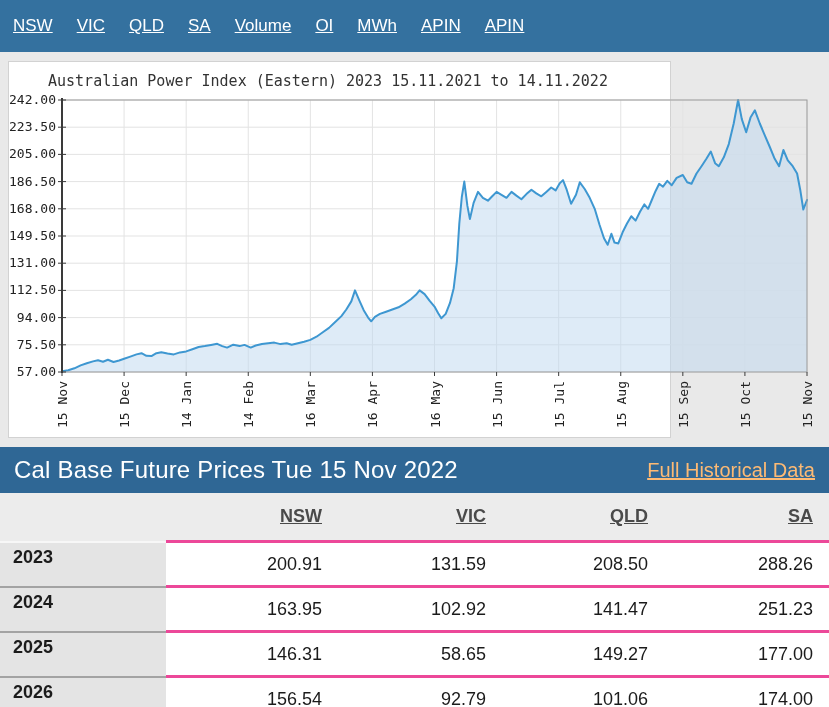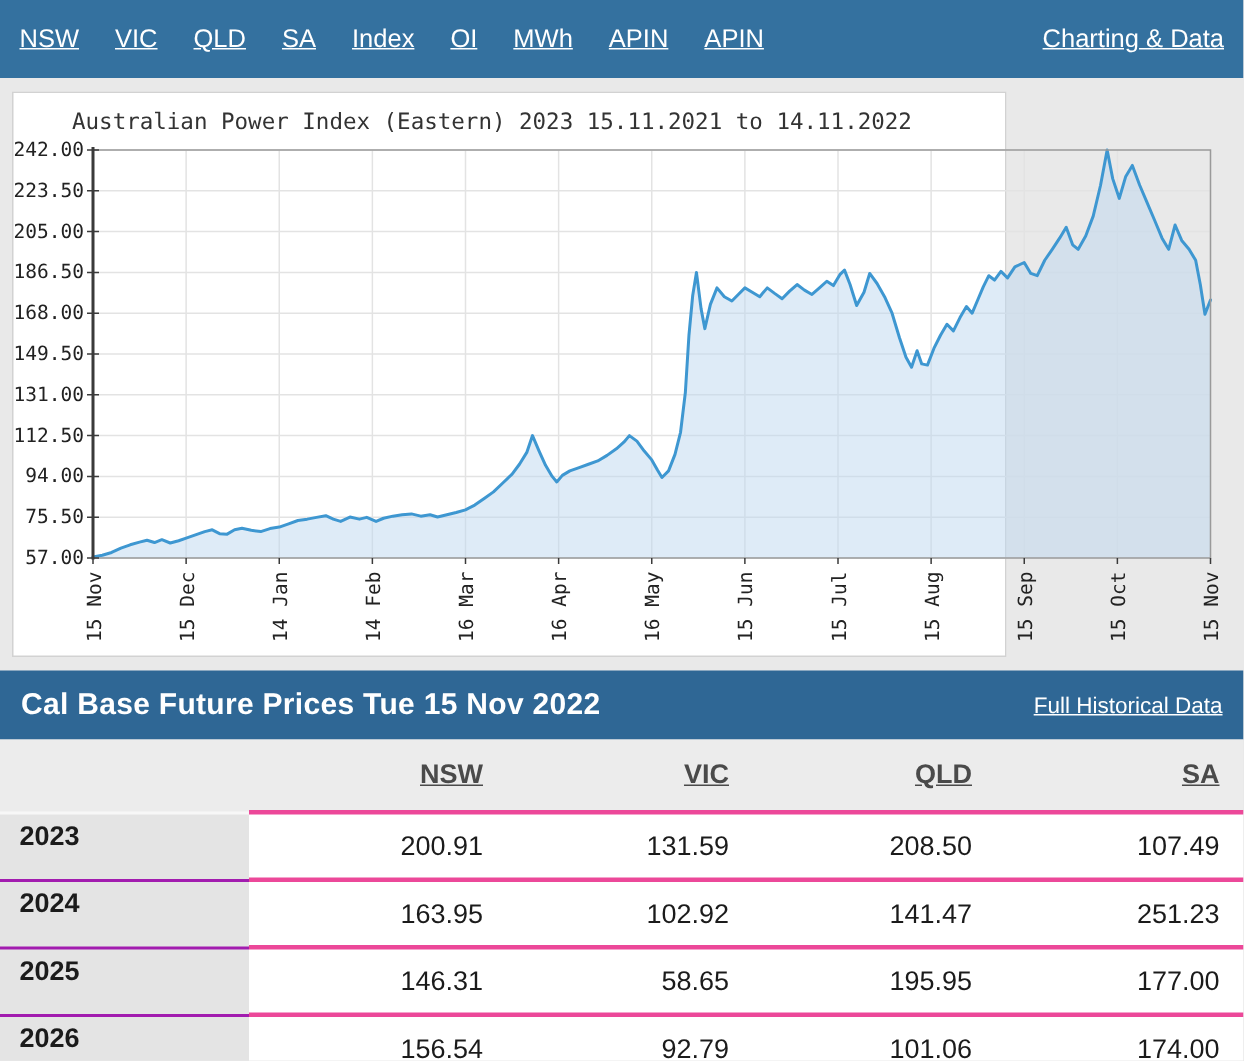--- a/index.html
+++ b/index.html
@@ -24,61 +24,60 @@
   .charting{margin-left:auto;}
   .chart-panel{
     margin:9px 8px;width:663px;height:377px;background:#ffffff;
     border:1px solid #d2d2d2;box-sizing:border-box;
   }
   .chart-panel svg{display:block;}
   .table-bar{
     height:46px;background:var(--table-bar);
     display:flex;align-items:center;padding:0 14px;box-sizing:border-box;
   }
-  .table-title{color:#ffffff;font-size:20px;font-weight:bold;flex:1;letter-spacing:.2px;}
-  .hist-link{color:#ffffff;font-size:15px;text-decoration:underline;cursor:pointer;}
+  .table-title{color:#ffffff;font-size:24px;font-weight:normal;flex:1;letter-spacing:.2px;}
+  .hist-link{color:#fdba74;font-size:20px;text-decoration:underline;cursor:pointer;}
   table.futures-table{
     width:829px;border-collapse:collapse;table-layout:fixed;
     font-size:18px;color:#1b1b1b;
   }
   table.futures-table thead th{
     background:#ececec;height:47px;text-align:right;padding:0 16px 0 0;
     font-weight:bold;border-bottom:2px solid #f7f7f7;
   }
   table.futures-table thead th.corner{background:#ececec;}
   table.futures-table thead a{
     color:#4a4a4a;font-weight:bold;text-decoration:underline;cursor:pointer;
   }
   table.futures-table tbody td{
     background:#ffffff;height:42px;text-align:right;padding:0 16px 0 0;
     border-top:3px solid #ec4899;
   }
   table.futures-table tbody th{
     background:#e4e4e4;text-align:left;padding:0 0 13px 13px;
-    font-weight:bold;border-top:2px solid #a21caf;
+    font-weight:bold;border-top:2px solid #a3a3a3;
   }
 </style>
 </head>
 <body>
 
 <div class="page">
 
   <div class="navbar">
     <nav class="nav-links">
         <a href="#" class="nav-link">NSW</a>
         <a href="#" class="nav-link">VIC</a>
         <a href="#" class="nav-link">QLD</a>
         <a href="#" class="nav-link">SA</a>
-        <a href="#" class="nav-link">Index</a>
+        <a href="#" class="nav-link">Volume</a>
         <a href="#" class="nav-link">OI</a>
         <a href="#" class="nav-link">MWh</a>
         <a href="#" class="nav-link">APIN</a>
         <a href="#" class="nav-link">APIN</a>
       </nav>
-    <a href="#" class="nav-link charting">Charting &amp; Data</a>
   </div>
 
   <div class="chart-panel">
       <svg viewBox="0 0 811 374" width="811" height="374">
         <text x="39" y="24" font-size="15" font-family="DejaVu Sans Mono, monospace" fill="#333333">Australian Power Index (Eastern) 2023 15.11.2021 to 14.11.2022</text>
         <line x1="53" y1="310" x2="798" y2="310" stroke="#E3E3E3" stroke-width="1"></line>
         <line x1="53" y1="282.8" x2="798" y2="282.8" stroke="#E3E3E3" stroke-width="1"></line>
         <line x1="53" y1="255.6" x2="798" y2="255.6" stroke="#E3E3E3" stroke-width="1"></line>
         <line x1="53" y1="228.4" x2="798" y2="228.4" stroke="#E3E3E3" stroke-width="1"></line>
         <line x1="53" y1="201.2" x2="798" y2="201.2" stroke="#E3E3E3" stroke-width="1"></line>
@@ -177,34 +176,34 @@
             <th><a href="#">QLD</a></th>
             <th><a href="#">SA</a></th>
           </tr>
       </thead>
       <tbody>
           <tr>
             <th>2023</th>
             <td>200.91</td>
             <td>131.59</td>
             <td>208.50</td>
-            <td>107.49</td>
+            <td>288.26</td>
           </tr>
           <tr>
             <th>2024</th>
             <td>163.95</td>
             <td>102.92</td>
             <td>141.47</td>
             <td>251.23</td>
           </tr>
           <tr>
             <th>2025</th>
             <td>146.31</td>
             <td>58.65</td>
-            <td>195.95</td>
+            <td>149.27</td>
             <td>177.00</td>
           </tr>
           <tr>
             <th>2026</th>
             <td>156.54</td>
             <td>92.79</td>
             <td>101.06</td>
             <td>174.00</td>
           </tr>
         </tbody>

